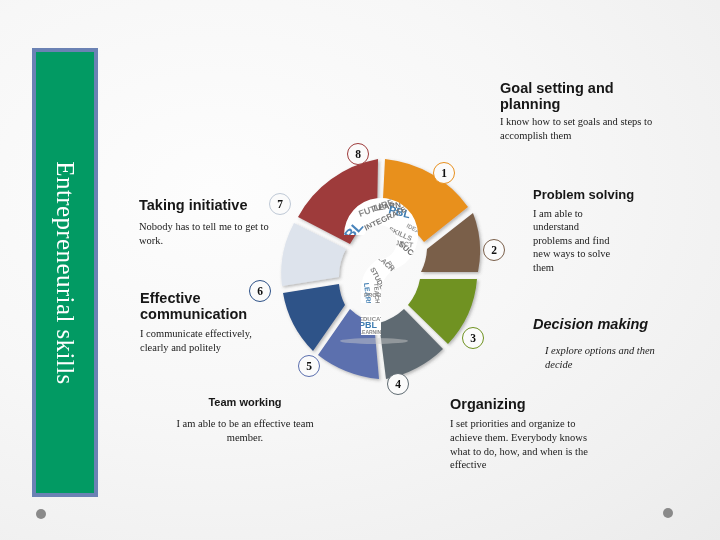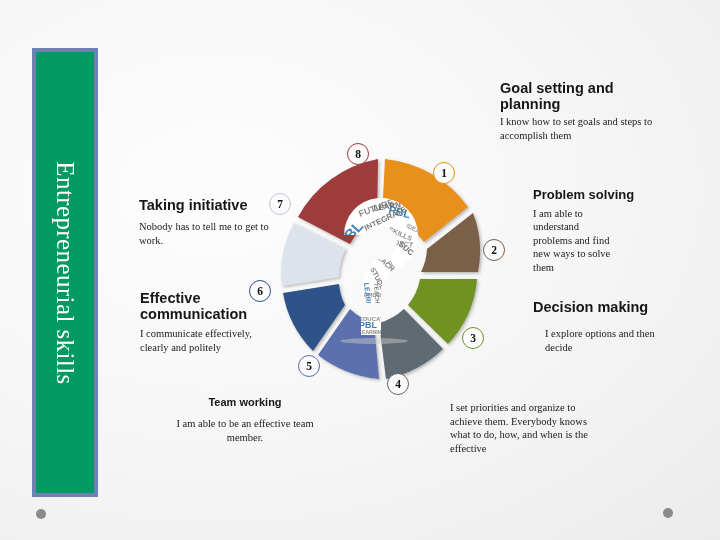--- a/index.html
+++ b/index.html
@@ -90,21 +90,21 @@
   #blk-problem { left: 533px; top: 188px; width: 160px; }
   #blk-problem .heading { font-size: 13px; }
   #blk-problem .body { font-size: 10.5px; margin-top: 4px; width: 80px; }
 
   
   #blk-comm { left: 140px; top: 290px; width: 130px; }
   #blk-comm .heading { font-size: 14.5px; }
   #blk-comm .body { font-size: 10.5px; margin-top: 5px; }
 
   
-  #blk-decision { left: 533px; top: 299px; width: 170px; }
+  #blk-decision { left: 533px; top: 316px; width: 170px; font-style: italic; }
   #blk-decision .heading { font-size: 14.5px; }
   #blk-decision .body { font-size: 10.5px; margin-top: 12px; margin-left: 12px; width: 110px; }
 
   
   #blk-team { left: 165px; top: 396px; width: 160px; text-align: center; }
   #blk-team .heading { font-size: 11px; }
   #blk-team .body { font-size: 10.5px; margin-top: 9px; }
 
   
   #blk-org { left: 450px; top: 396px; width: 145px; }
@@ -184,20 +184,21 @@
     <div class="heading">Decision making</div>
     <div class="body">I explore options and then decide</div>
   </div>
 
   <div class="block" id="blk-team">
     <div class="heading">Team working</div>
     <div class="body">I am able to be an effective team member.</div>
   </div>
 
   <div class="block" id="blk-org">
+    <div class="heading">Organizing</div>
     <div class="body">I set priorities and organize to achieve them. Everybody knows what to do, how, and when is the effective</div>
   </div>
 
   <div id="donut-wrap">
     <svg id="donut-svg" viewBox="0 0 270 262">
       <defs>
         <filter id="sseg" x="-20%" y="-20%" width="150%" height="150%">
           <feDropShadow dx="1.5" dy="1.5" stdDeviation="1.6" flood-color="#4a4a4a" flood-opacity="0.38"></feDropShadow>
         </filter>
       </defs>

